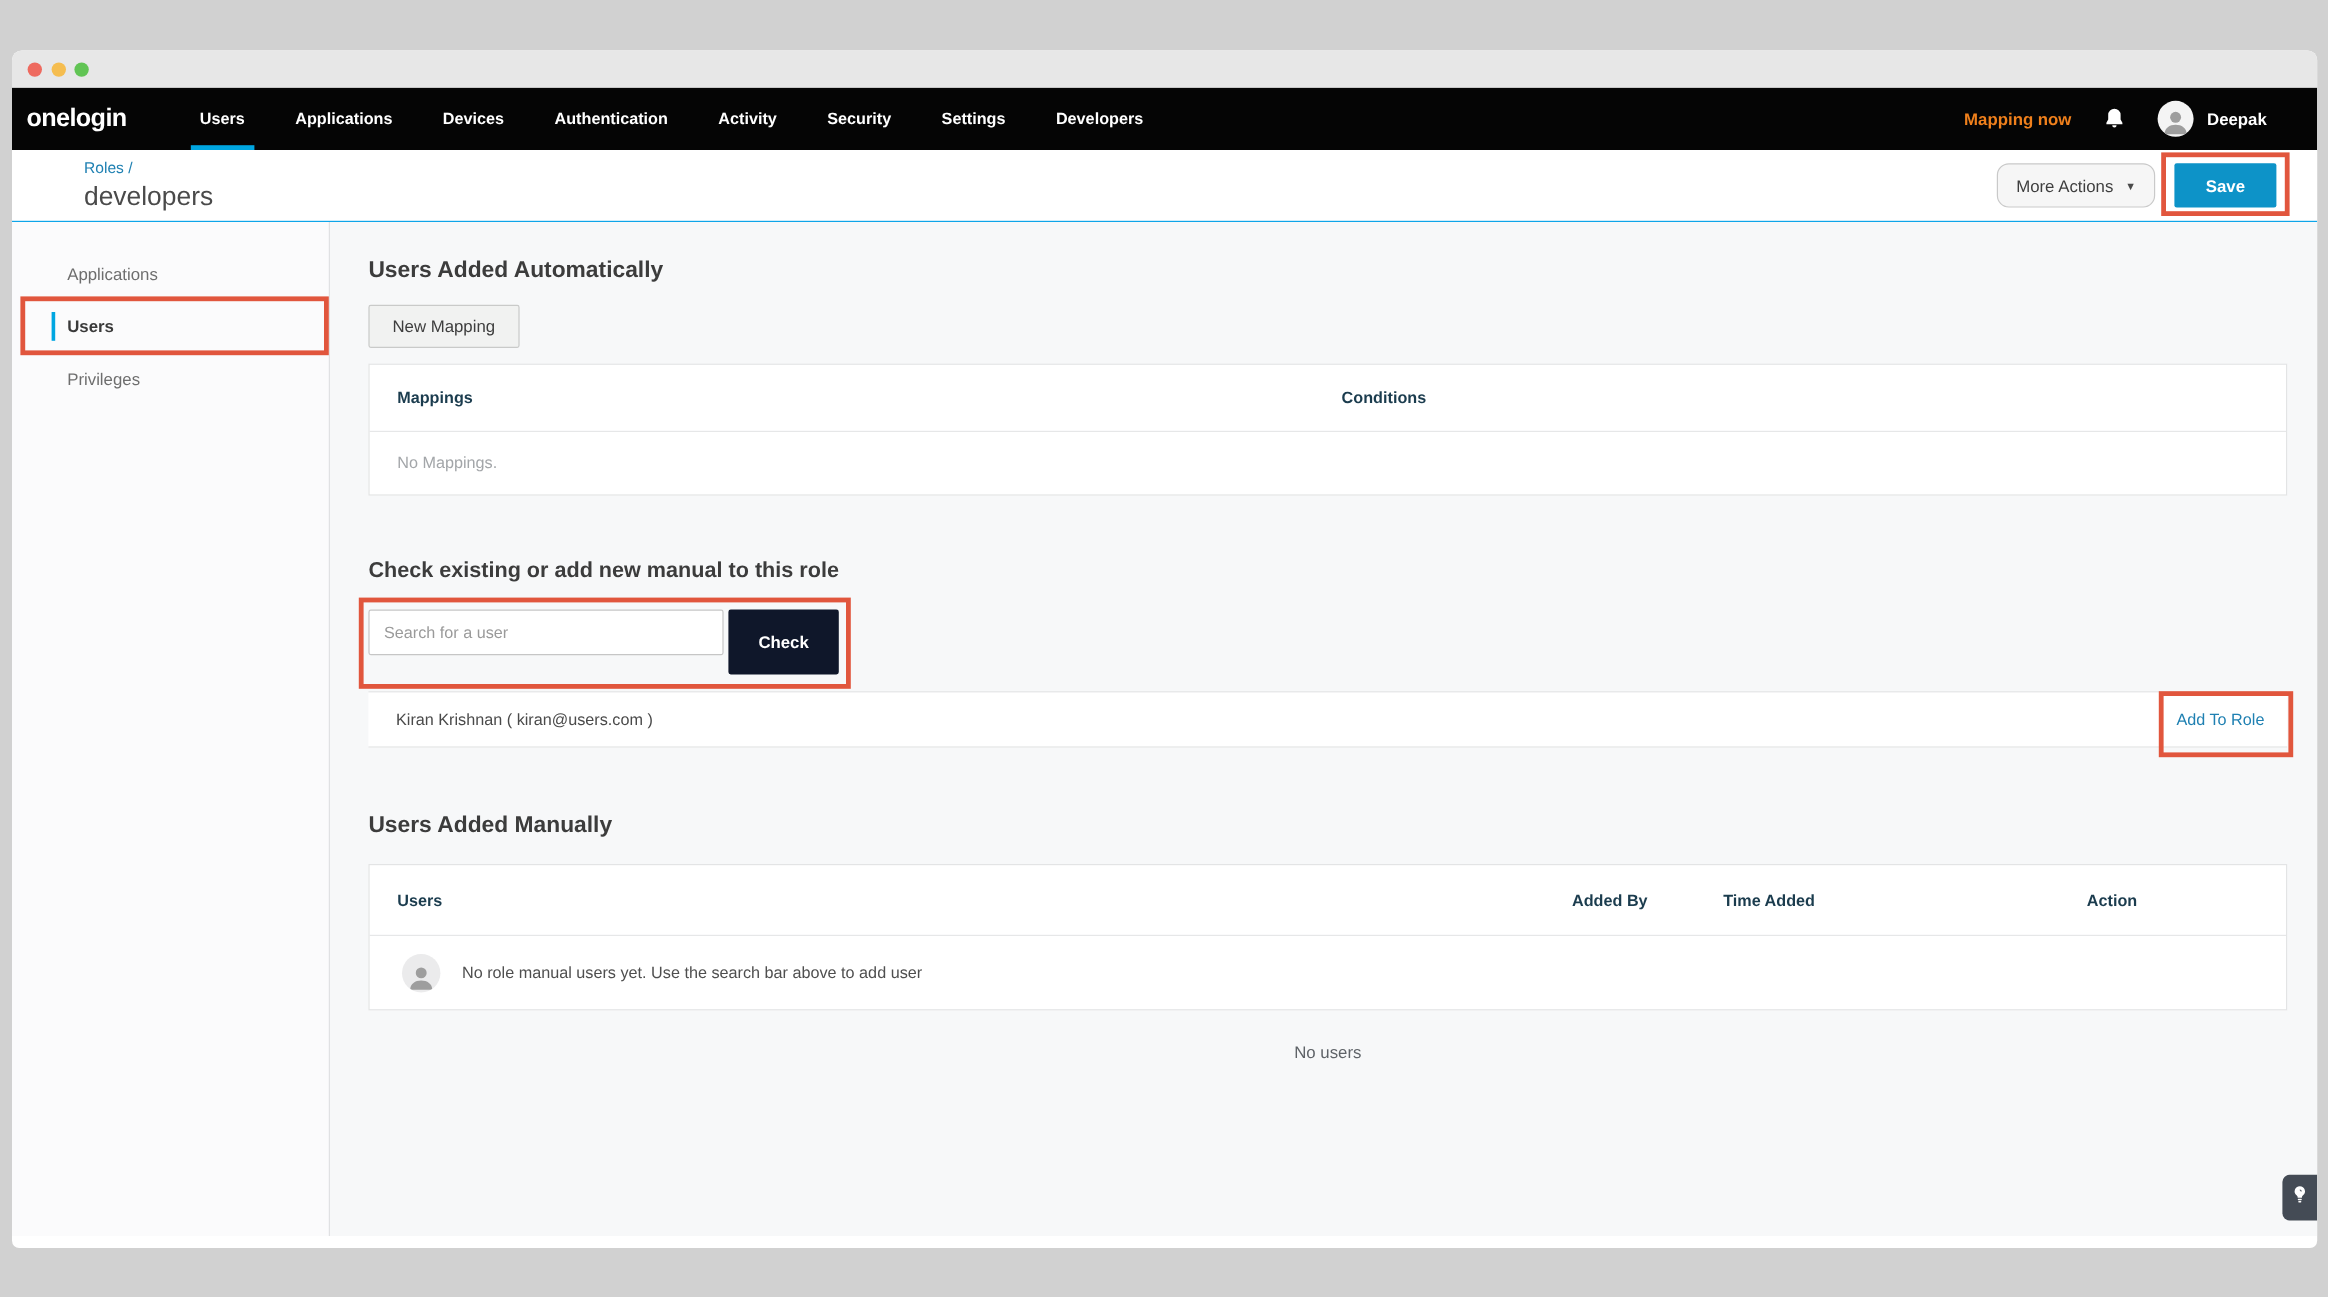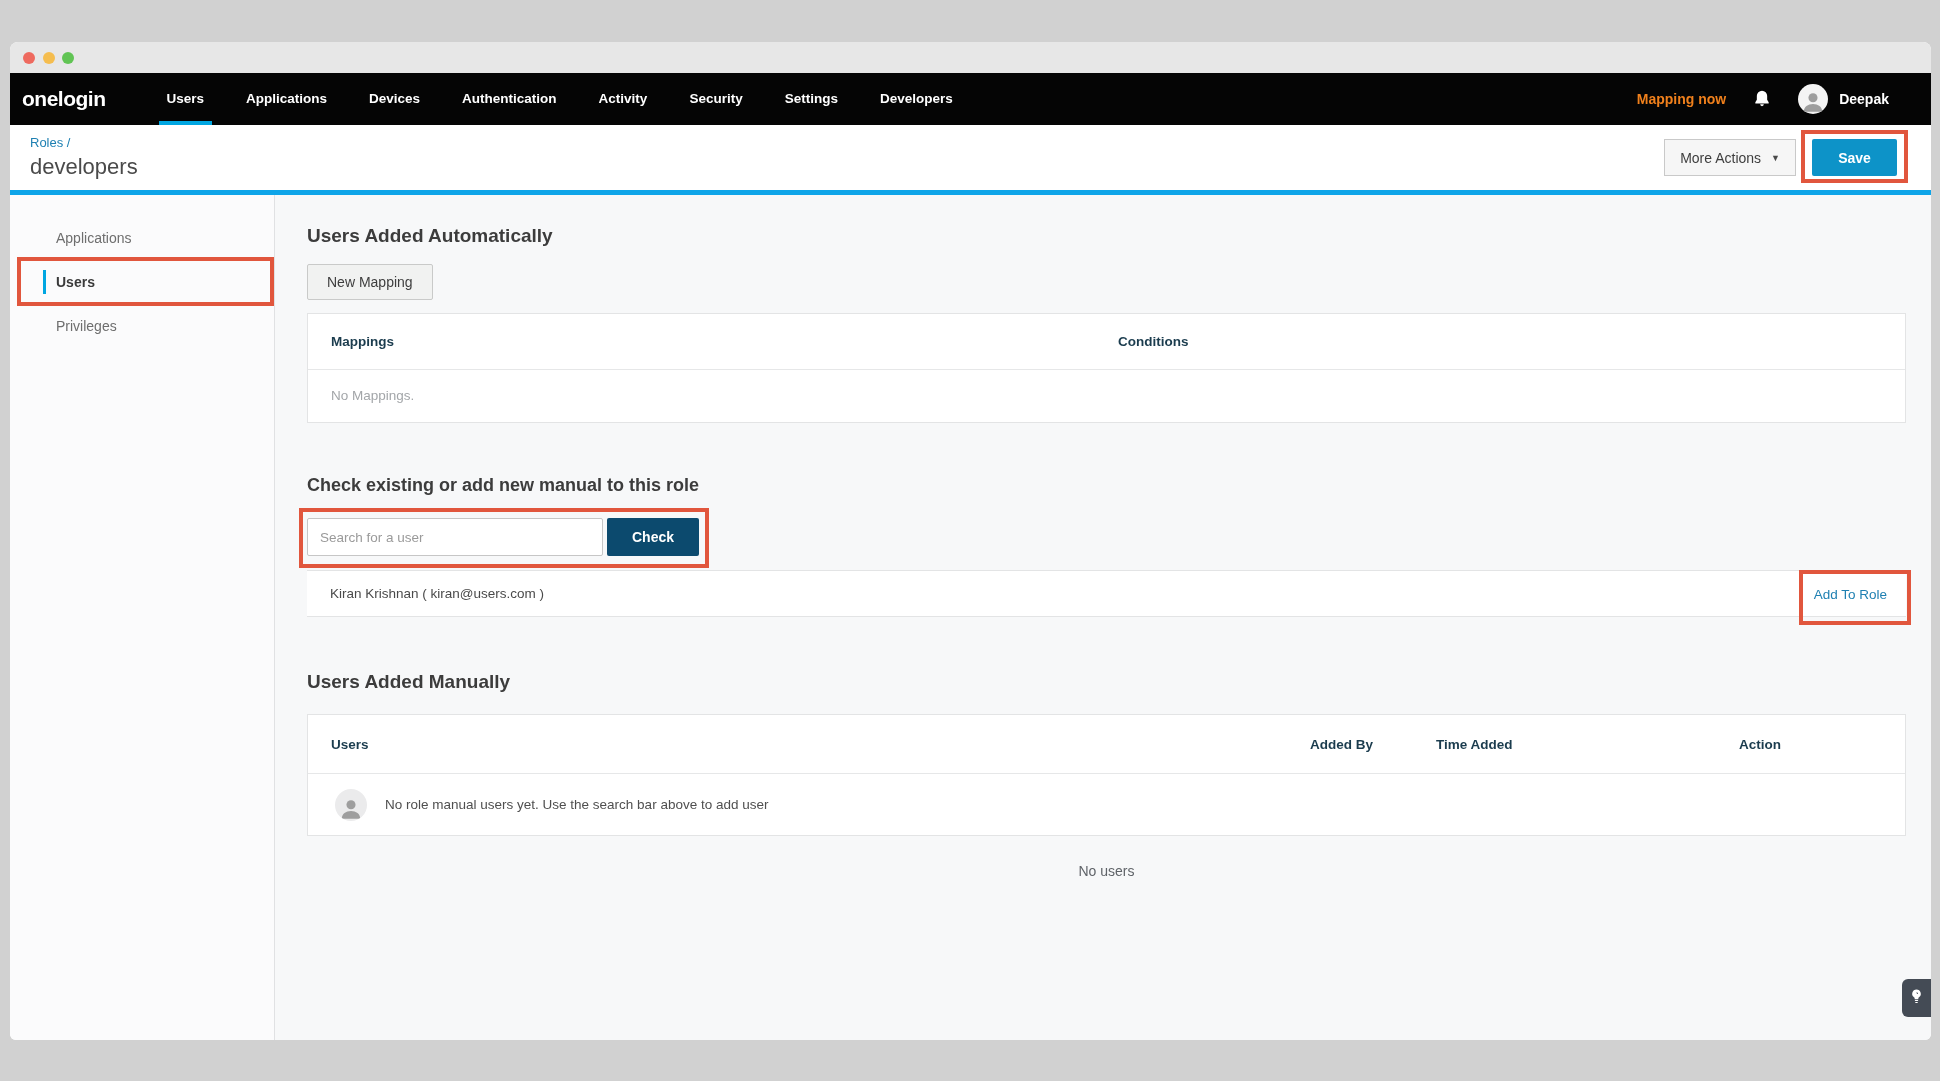--- a/index.html
+++ b/index.html
@@ -26,26 +26,26 @@
   .nav-items { display:flex; list-style:none; margin-left:40px; height:52px; }
   .nav-items li { position:relative; height:52px; line-height:52px; padding:0 21px; color:#fff; font-size:13.5px; font-weight:700; cursor:pointer; }
   .nav-items li.active::after { content:""; position:absolute; left:13px; right:13px; bottom:0; height:4px; background:#00a6e1; }
   .nav-right { margin-left:auto; display:flex; align-items:center; gap:26px; padding-right:42px; }
   .upgrade { color:#f0801c; font-size:14px; font-weight:700; cursor:pointer; }
   .bell { width:20px; height:22px; display:flex; align-items:center; }
   .userchip { display:flex; align-items:center; gap:11px; }
   .avatar { width:30px; height:30px; border-radius:50%; background:#f4f4f4; overflow:hidden; display:flex; align-items:flex-end; justify-content:center; }
   .username { color:#fff; font-size:14px; font-weight:700; }
   
-  .page-header { height:70px; background:#fff; border-bottom:5px solid #0ea5e9;
-    display:flex; align-items:center; justify-content:space-between; padding:0 34px 0 20px; }
+  .page-header { height:60px; background:#fff; border-bottom:1px solid #0ea5e9;
+    display:flex; align-items:center; justify-content:space-between; padding:0 34px 0 60px; }
   .crumb { color:#1f80b2; font-size:13px; margin-bottom:4px; cursor:pointer; }
   .page-title { color:#4a4a4a; font-size:22px; font-weight:400; }
   .header-actions { display:flex; align-items:center; gap:16px; }
-  .btn-more { height:37px; padding:0 15px; background:#f6f6f6; border:1px solid #c9c9c9; border-radius:0;
+  .btn-more { height:37px; padding:0 15px; background:#f6f6f6; border:1px solid #c9c9c9; border-radius:10px;
     font-size:14px; color:#3e3e3e; display:flex; align-items:center; gap:10px; cursor:pointer; font-family:inherit; }
   .caret { font-size:9px; color:#4a4a4a; }
   .btn-save { height:37px; width:85px; background:#0d93c8; border:none; border-radius:2px;
     color:#fff; font-size:14px; font-weight:700; cursor:pointer; font-family:inherit; }
   
   .ann { position:absolute; border:4px solid #e1563d; pointer-events:none; z-index:50; }
   .rel { position:relative; }
   
   .bodyrow { display:flex; height:845px; }
   .sidebar { width:265px; background:#fbfbfc; border-right:1px solid #e0e1e3; padding-top:21px; flex:none; }
@@ -62,21 +62,21 @@
   .thead { position:relative; border-bottom:1px solid #e6e7e8; }
   .thead.h56 { height:56px; }
   .thead.h59 { height:59px; }
   .th { position:absolute; top:0; bottom:0; display:flex; align-items:center; font-size:13.5px; font-weight:700; color:#1b3c4e; }
   .empty-line { height:52px; line-height:52px; padding-left:23px; color:#a3a6a9; font-size:13.5px; }
   .check-h { margin-top:52px; font-size:18px; }
   .search-row { margin-top:22px; display:flex; gap:4px; width:392px; }
   .search-input { width:296px; height:38px; border:1px solid #c6c6c6; border-radius:2px; padding:0 12px;
     font-size:13.5px; color:#555; background:#fff; font-family:Liberation Sans, sans-serif; outline:none; }
   .search-input::placeholder { color:#9a9a9a; }
-  .btn-check { width:92px; height:38px; background:#0c4a6e; border:none; border-radius:2px;
+  .btn-check { width:92px; height:54px; background:#0f172a; border:none; border-radius:2px;
     color:#fff; font-size:14px; font-weight:700; cursor:pointer; font-family:inherit; }
   .user-row { margin-top:14px; height:47px; background:#fff; border-top:1px solid #e3e4e5; border-bottom:1px solid #e3e4e5;
     display:flex; align-items:center; justify-content:space-between; padding:0 19px 0 23px; }
   .user-row-text { font-size:13.5px; color:#4a4a4a; }
   .add-link { font-size:13.5px; color:#1f80b2; cursor:pointer; text-decoration:none; }
   .manual-h { margin-top:54px; }
   .card.manual { margin-top:21px; }
   .manual-empty { height:61px; display:flex; align-items:center; padding-left:27px; gap:18px; }
   .gray-avatar { width:32px; height:32px; border-radius:50%; background:#ebebec; overflow:hidden;
     display:flex; align-items:flex-end; justify-content:center; flex:none; }

